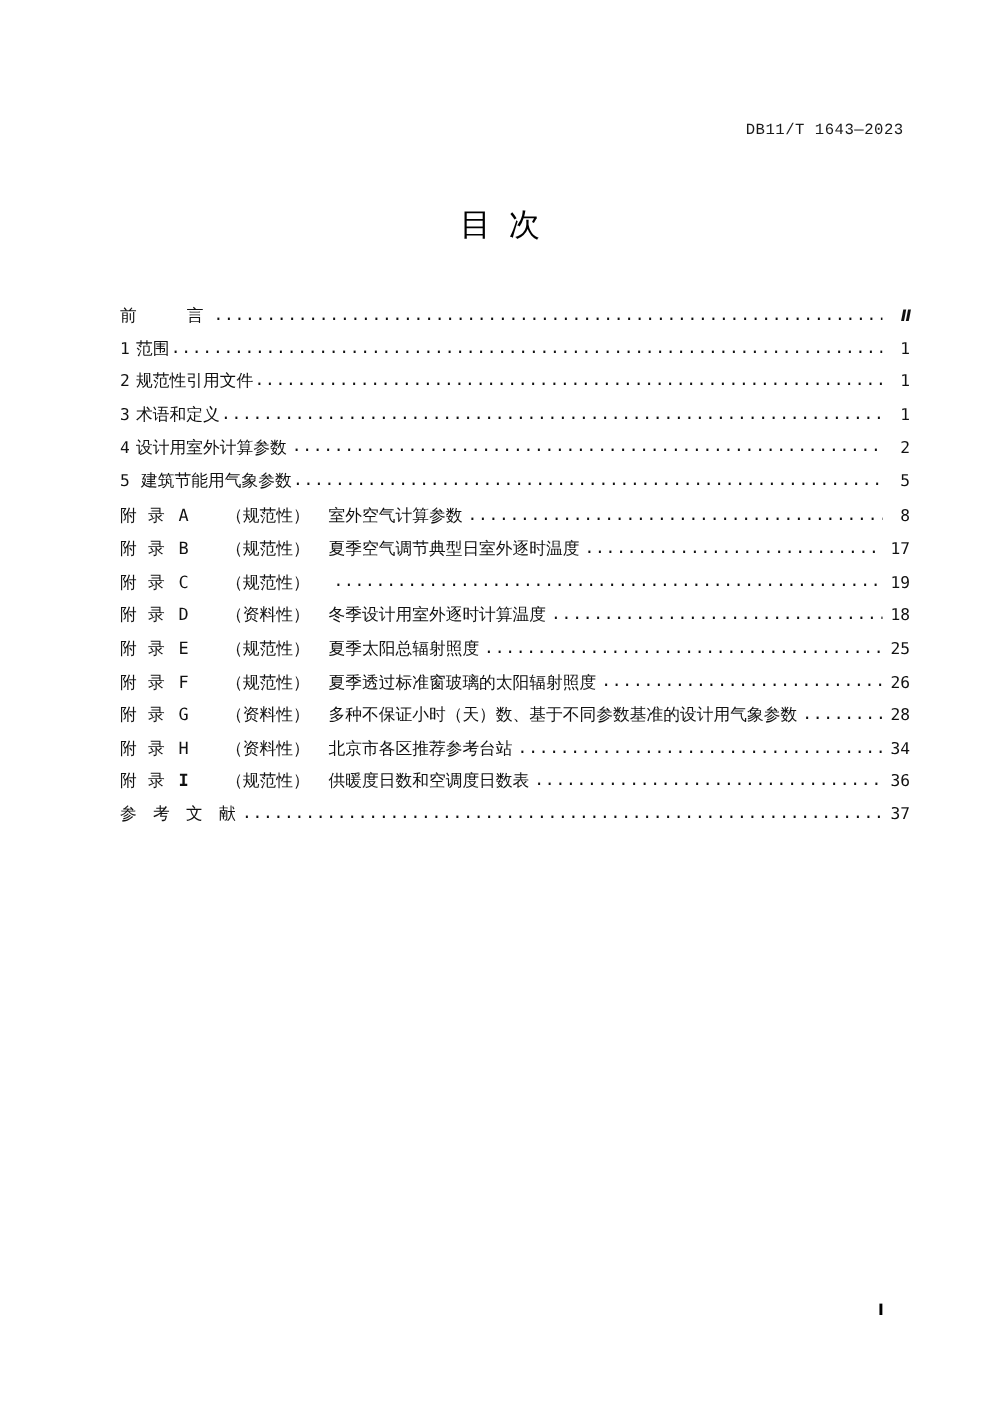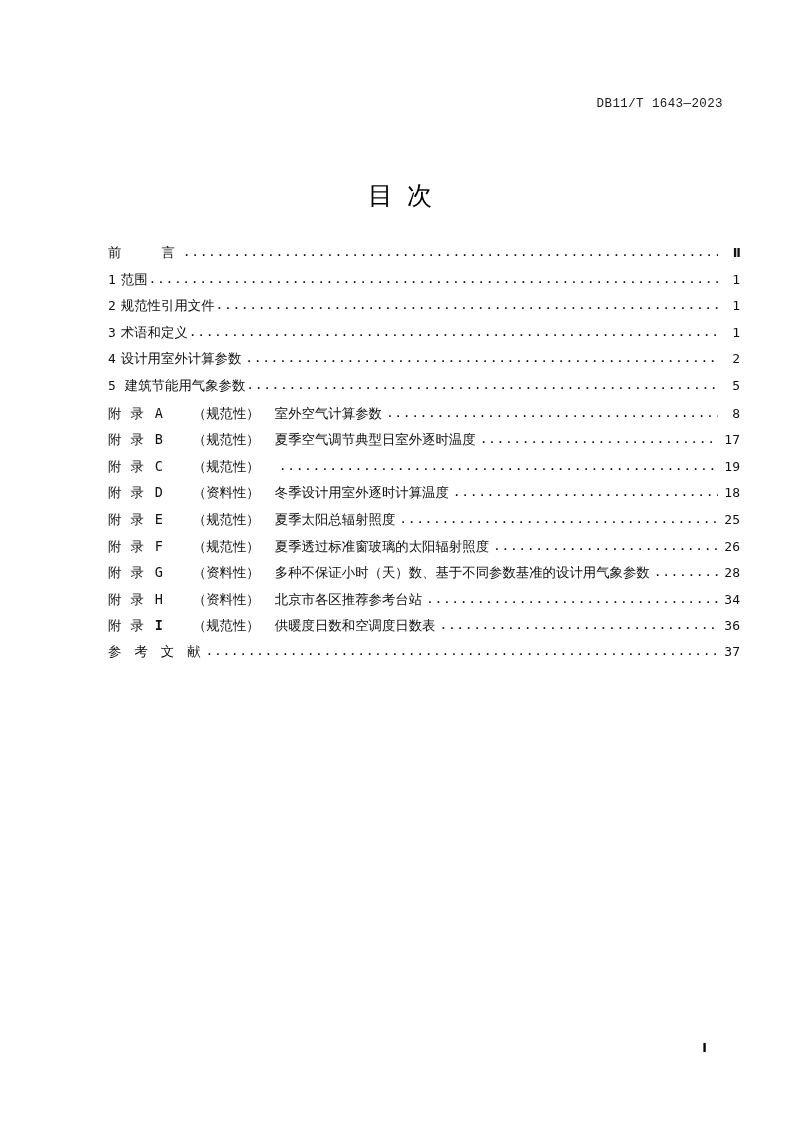--- a/index.html
+++ b/index.html
@@ -35,28 +35,27 @@
     top: 163px;
     left: 0;
     width: 800px;
     text-align: center;
     font-family: Liberation Serif, serif;
     font-size: 25px;
     font-weight: 400;
     letter-spacing: 14px;
     text-indent: 14px;
     color: #000000;
-    margin-top: 16px;
   }
 
   
   .toc {
     position: absolute;
     top: 240px;
-    left: 108px;
+    left: 96px;
     width: 632px;
   }
   .toc-row {
     display: flex;
     align-items: baseline;
     height: 26.6px;
     font-size: 13.4px;
     line-height: 26.6px;
     white-space: nowrap;
     color: #111111;
@@ -130,20 +129,21 @@
     text-align: right;
     font-family: "DejaVu Sans Mono", "Liberation Mono", monospace;
     font-size: 13px;
     color: #111111;
   }
   .pageno.roman {
     font-weight: bold;
     font-family: "DejaVu Sans", "Liberation Sans", sans-serif;
     font-size: 12.5px;
     letter-spacing: -1px;
+    font-style: italic;
   }
 
   
   .footer-pageno {
     position: absolute;
     top: 1040px;
     right: 93px;
     font-family: "DejaVu Sans", "Liberation Sans", sans-serif;
     font-size: 12.5px;
     font-weight: bold;

